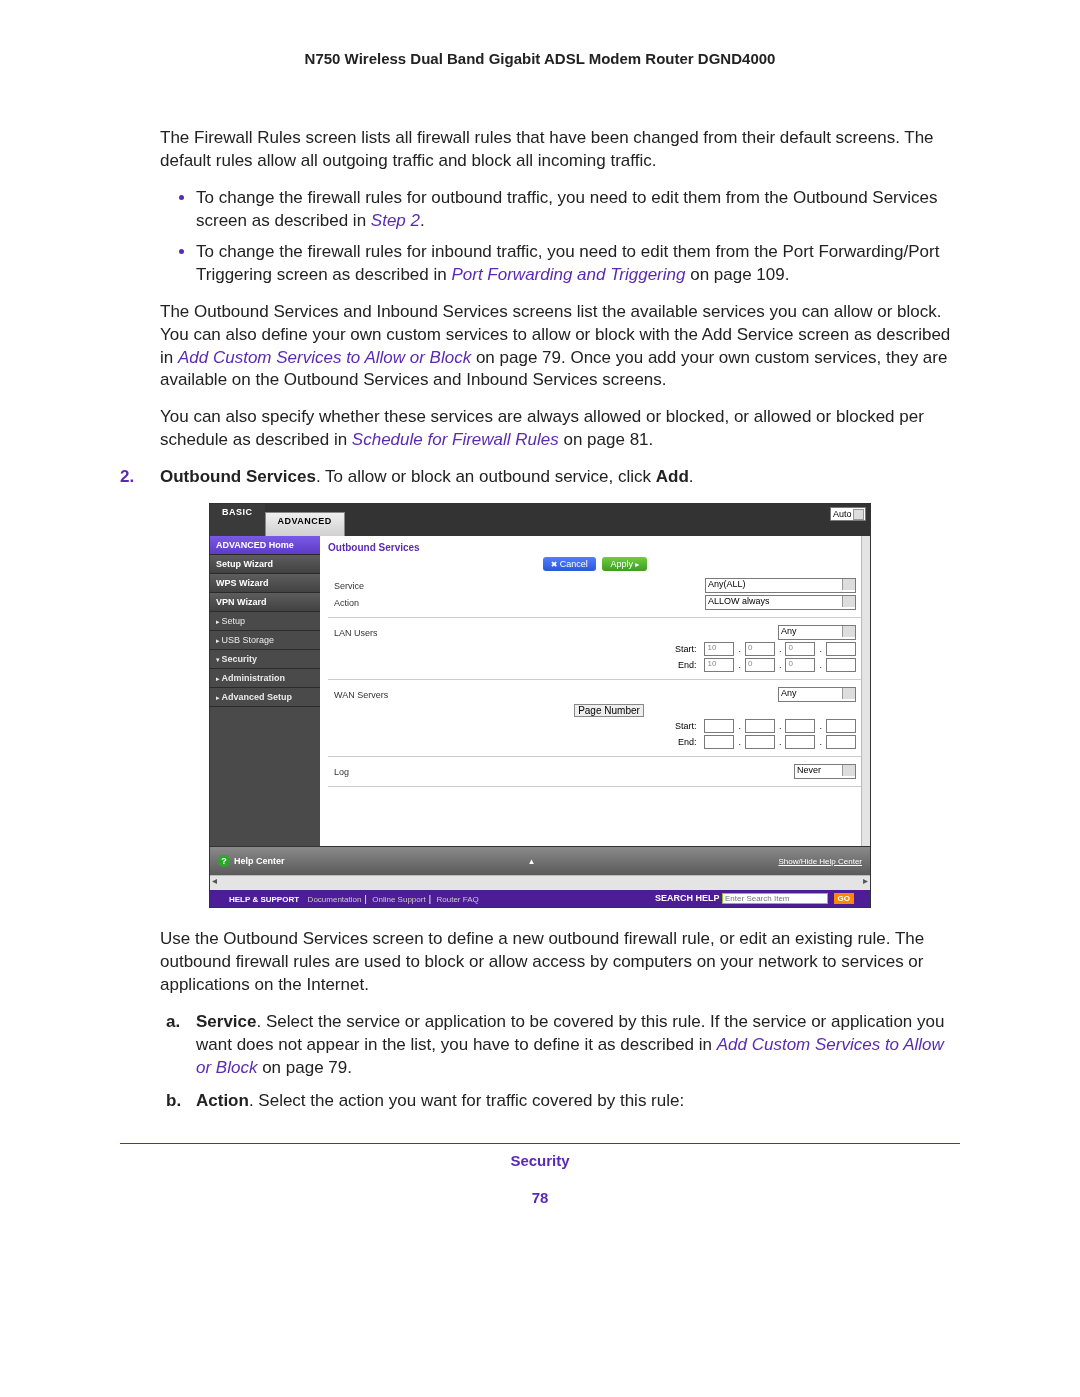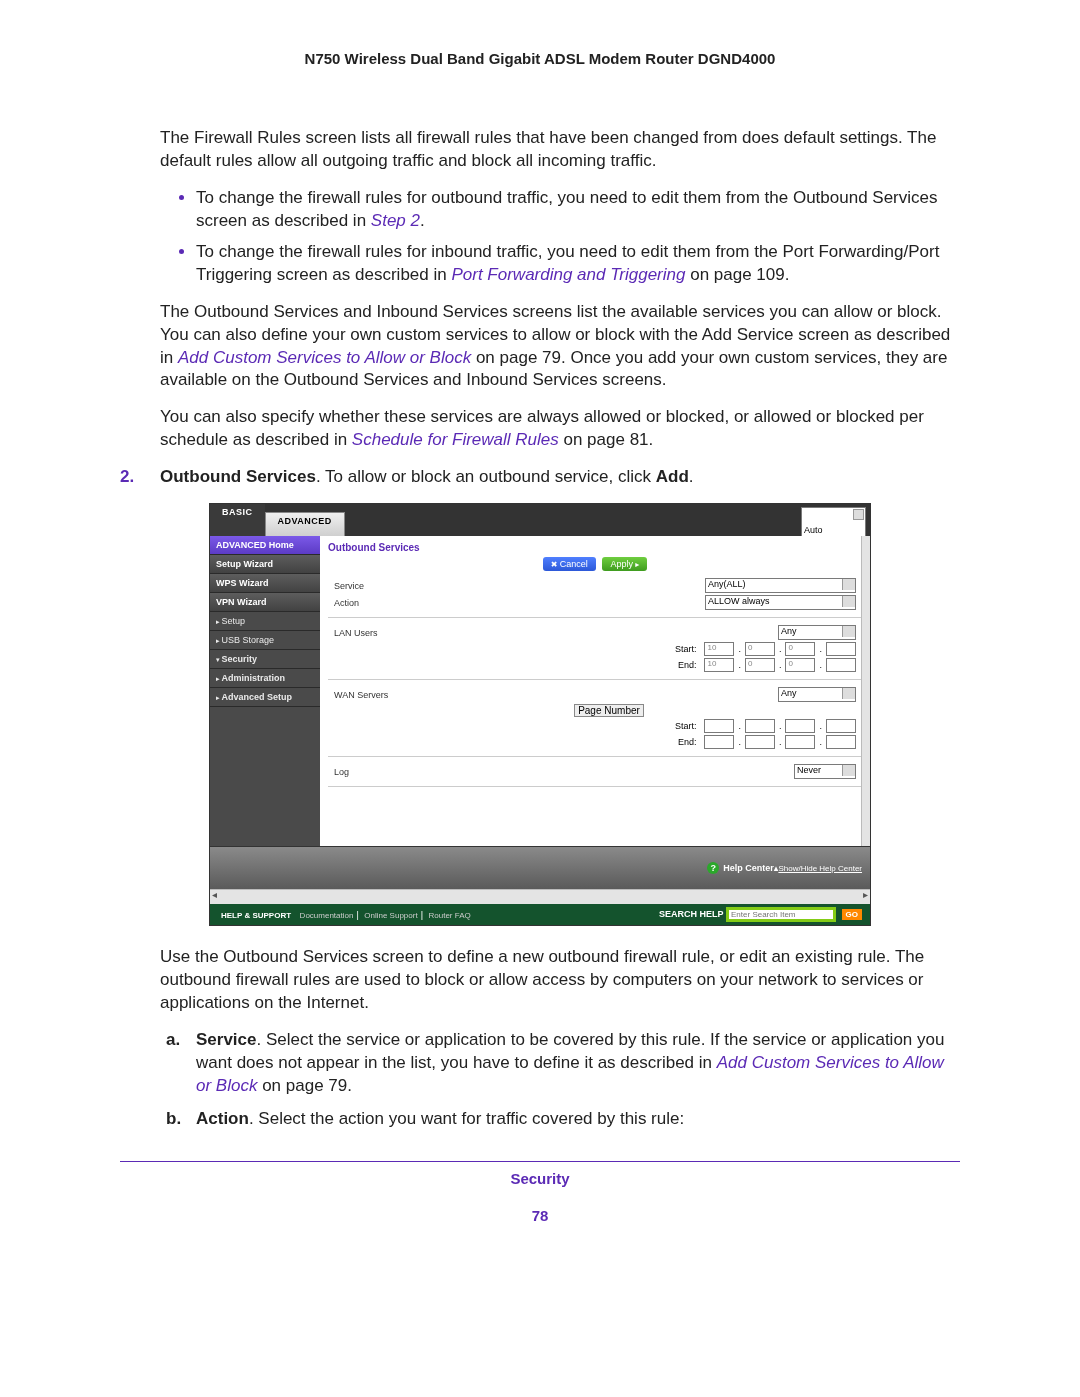--- a/index.html
+++ b/index.html
@@ -81,25 +81,25 @@
     border: 1px solid #333;
     font-family: Tahoma, Verdana, sans-serif;
     font-size: 10px;
     color: #000;
     background: #e4e4e4;
     position: relative;
   }
   .auto-select {
     position: absolute;
     top: 3px; right: 4px;
-    width: 65px; height: 14px;
+    width: 36px; height: 14px;
     background: #fff;
     border: 1px solid #7a7a7a;
     font-size: 9px;
-    padding: 16px 2px;
+    padding: 0 2px;
     box-sizing: border-box;
     line-height: 13px;
   }
   .auto-select::after {
     content: "";
     position: absolute;
     right: 1px; top: 1px;
     width: 11px; height: 11px;
     background: #ddd;
     border: 1px solid #999;
@@ -240,53 +240,53 @@
     border: 1px solid #888;
     background: #eee;
     font-size: 10px;
     padding: 0 3px;
     margin-left: 28px;
   }
   .helpbar {
     background: linear-gradient(#8a8a8a,#5a5a5a);
     color: #fff;
     font-size: 9px;
-    padding: 15px 8px;
+    padding: 8px 8px;
     display: flex;
     align-items: center;
-    justify-content: flex-end;
+    justify-content: space-between;
     border-top: 1px solid #333;
   }
   .helpbar .qm {
     display: inline-block;
     width: 12px; height: 12px;
     background: #2ba82b;
     border-radius: 50%;
     color: #fff;
     text-align: center;
     line-height: 12px;
     font-weight: bold;
     margin-right: 4px;
   }
   .helpbar .hlink { text-decoration: underline; font-size: 8px; }
   .supportbar {
-    background: #14532d;
-    color: #fff;
-    font-size: 9px;
-    padding: 3px 8px;
+    background: #4c1d95;
+    color: #fff;
+    font-size: 9px;
+    padding: 3px 16px;
     display: flex;
     justify-content: space-between;
     align-items: center;
     gap: 20px;
   }
   .supportbar .links span { color: #ccc; font-size: 8px; margin: 0 3px; }
   .supportbar .srch input {
     width: 100px;
     font-size: 8px;
-    border: 3px solid #84cc16;
+    border: 1px solid #84cc16;
     padding: 0 2px;
     background: #fff;
     color: #888;
   }
   .supportbar .gobtn {
     background: #ff8800;
     color: #fff;
     font-size: 8px;
     font-weight: bold;
     padding: 1px 4px;
@@ -322,21 +322,21 @@
   }
   .page-footer .pnum { display: block; margin-top: 20px; }
 </style>
 </head>
 <body>
 
 <div class="page">
 
   <div class="doc-header">N750 Wireless Dual Band Gigabit ADSL Modem Router DGND4000</div>
 
-  <p class="para">The Firewall Rules screen lists all firewall rules that have been changed from does default settings. The default rules allow all outgoing traffic and block all incoming traffic.</p>
+  <p class="para">The Firewall Rules screen lists all firewall rules that have been changed from their default screens. The default rules allow all outgoing traffic and block all incoming traffic.</p>
 
   <ul class="bullets">
     <li>
       <span>To change the firewall rules for outbound traffic, you need to edit them from the Outbound Services screen as described in </span><span class="link">Step 2</span><span>.</span>
     </li>
     <li>
       <span>To change the firewall rules for inbound traffic, you need to edit them from the Port Forwarding/Port Triggering screen as described in </span><span class="link">Port Forwarding and Triggering</span><span> on page 109.</span>
     </li>
   </ul>
 

